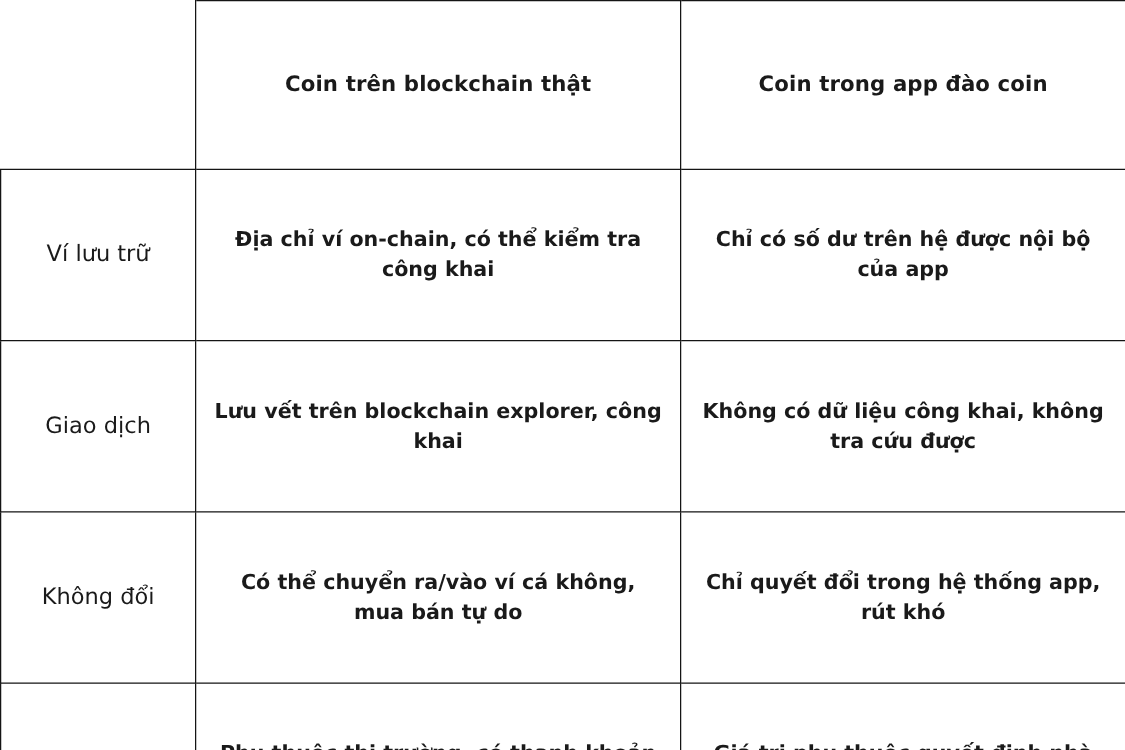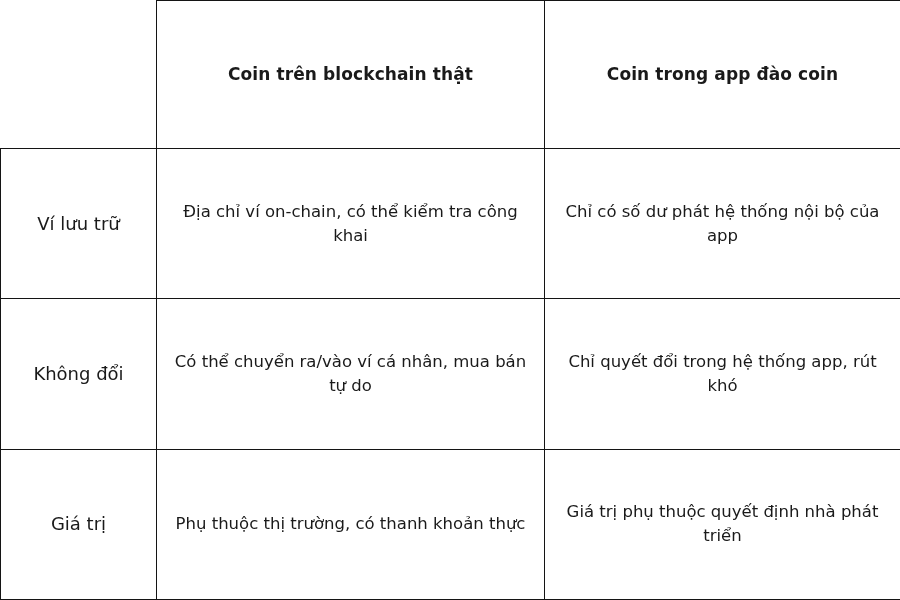--- a/index.html
+++ b/index.html
@@ -47,21 +47,21 @@
     font-weight: bold;
     font-size: 17px;
     letter-spacing: 0.1px;
   }
   .rowlabel {
     font-size: 18px;
     font-weight: 400;
   }
   .cell {
     font-size: 16.5px;
-    font-weight: 400;
+    font-weight: 700;
   }
   
   tr.head td { height: 118px; }
   tr.body td { height: 120px; }
 </style>
 </head>
 <body>
 
 <div class="sheet">
   <table class="compare">
@@ -73,27 +73,32 @@
     <tbody>
       <tr class="head">
         <td class="corner"></td>
         <td class="hdr">Coin trên blockchain thật</td>
         <td class="hdr">Coin trong app đào coin</td>
       </tr>
 
       <tr class="body">
         <td class="rowlabel">Ví lưu trữ</td>
         <td class="cell">Địa chỉ ví on-chain, có thể kiểm tra công khai</td>
-        <td class="cell">Chỉ có số dư phát hệ thống nội bộ của app</td>
+        <td class="cell">Chỉ có số dư trên hệ được nội bộ của app</td>
       </tr>
 
+      <tr class="body">
+        <td class="rowlabel">Giao dịch</td>
+        <td class="cell">Lưu vết trên blockchain explorer, công khai</td>
+        <td class="cell">Không có dữ liệu công khai, không tra cứu được</td>
+      </tr>
 
       <tr class="body">
         <td class="rowlabel">Không đổi</td>
-        <td class="cell">Có thể chuyển ra/vào ví cá nhân, mua bán tự do</td>
+        <td class="cell">Có thể chuyển ra/vào ví cá không, mua bán tự do</td>
         <td class="cell">Chỉ quyết đổi trong hệ thống app, rút khó</td>
       </tr>
 
       <tr class="body">
         <td class="rowlabel">Giá trị</td>
         <td class="cell">Phụ thuộc thị trường, có thanh khoản thực</td>
         <td class="cell">Giá trị phụ thuộc quyết định nhà phát triển</td>
       </tr>
     </tbody>
   </table>

